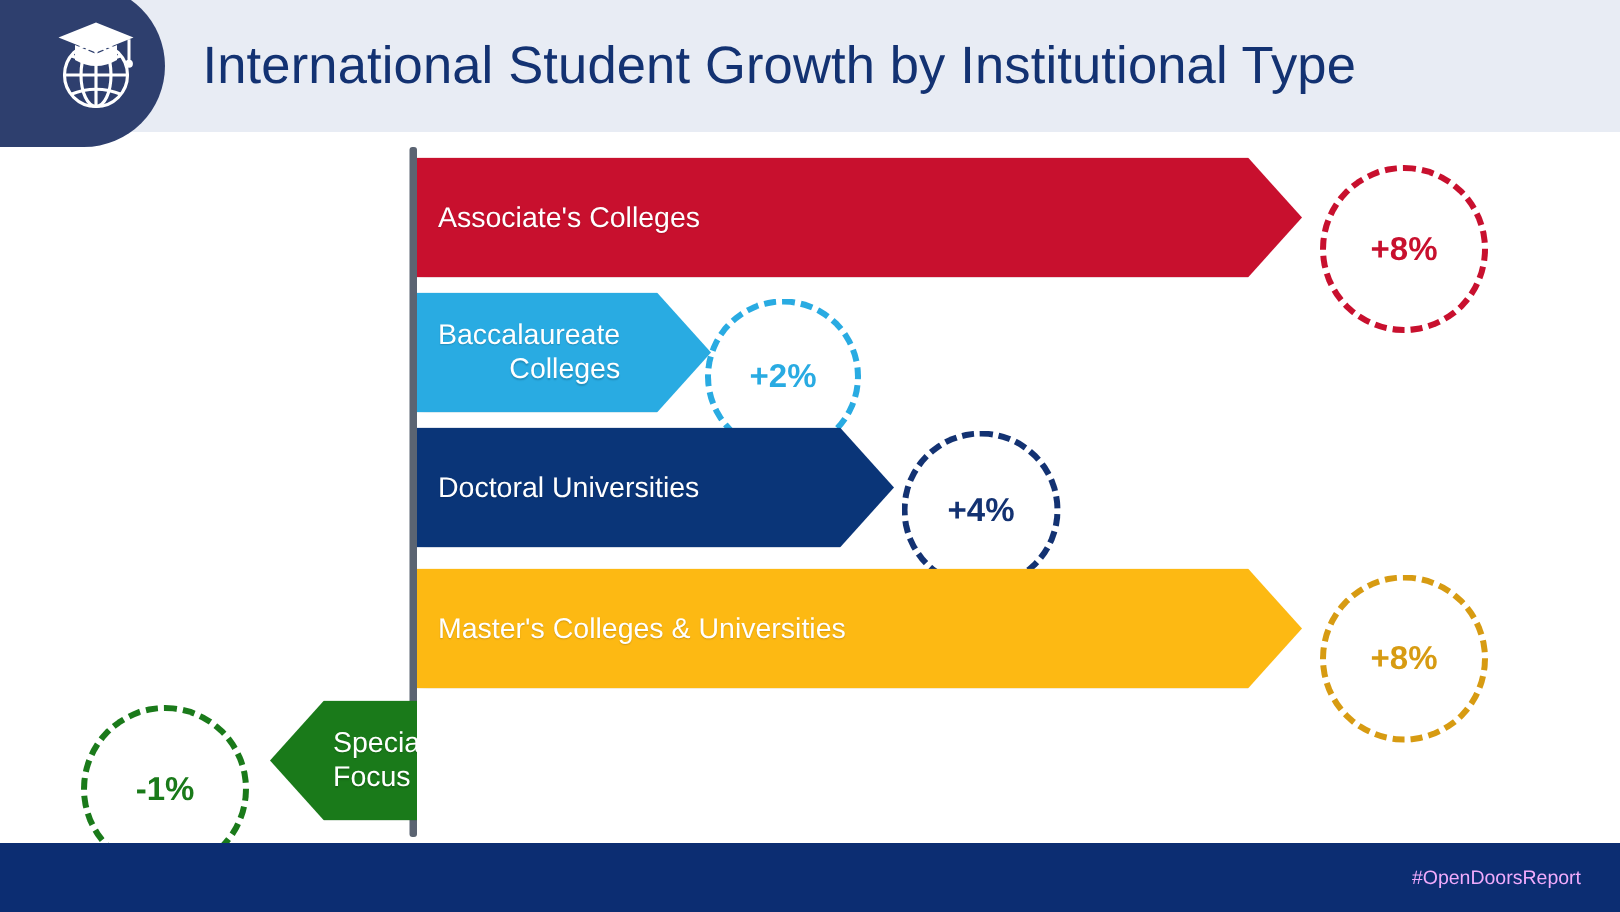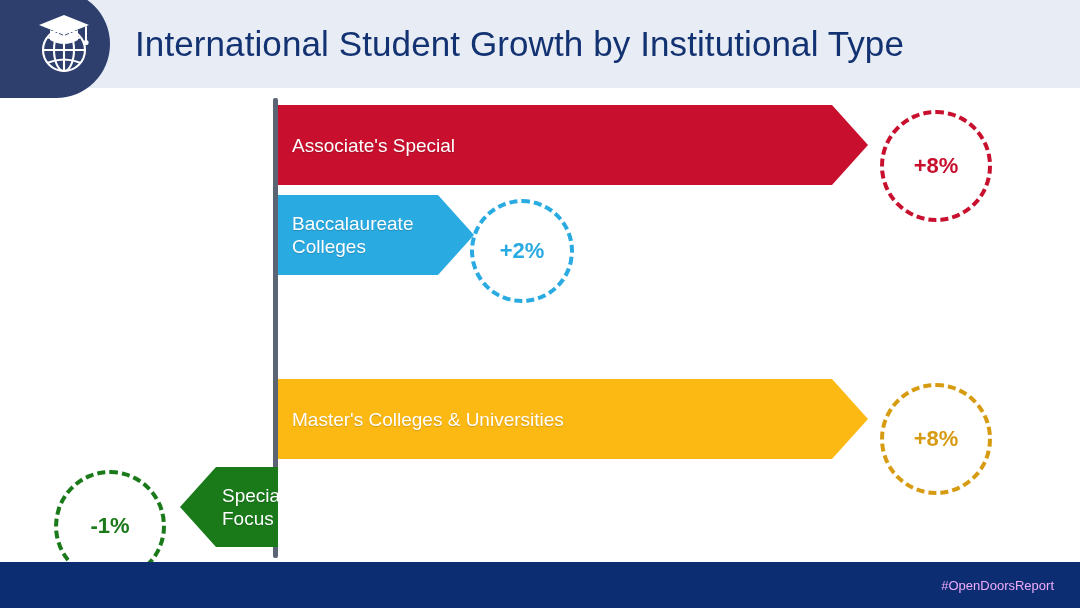--- a/index.html
+++ b/index.html
@@ -115,37 +115,45 @@
       </span>
     </div>
     <div class="header-title">International Student Growth by Institutional Type</div>
   </div>
 
   <div class="chart">
     <div class="axis"></div>
 
     <div class="row" style="top:17px;width:1080px;">
       <div class="bar pos" style="width:590px;background:#C8102E;">
-        <span class="bar-label">Associate's Special</span>
+        <span class="bar-label">Associate's Colleges</span>
       </div>
       <div class="badge" style="left:880px;top:5px;width:112px;height:112px;border:4px dashed #C8102E;color:#C8102E;">
         <span>+8%</span>
       </div>
     </div>
 
     <div class="row" style="top:107px;width:1080px;">
-      <div class="bar pos" style="width:196px;background:#29ABE2;">
+      <div class="bar pos" style="width:196px;background:#29ABE2;text-align:right;">
         <span class="bar-label">Baccalaureate
 Colleges</span>
       </div>
       <div class="badge" style="left:470px;top:4px;width:104px;height:104px;border:4px dashed #29ABE2;color:#29ABE2;">
         <span>+2%</span>
       </div>
     </div>
 
+    <div class="row" style="top:197px;width:1080px;">
+      <div class="bar pos" style="width:318px;background:#0A3578;">
+        <span class="bar-label">Doctoral Universities</span>
+      </div>
+      <div class="badge" style="left:601px;top:2px;width:106px;height:106px;border:4px dashed #133272;color:#133272;">
+        <span>+4%</span>
+      </div>
+    </div>
 
     <div class="row" style="top:291px;width:1080px;">
       <div class="bar pos" style="width:590px;background:#FDB913;">
         <span class="bar-label">Master's Colleges &amp; Universities</span>
       </div>
       <div class="badge" style="left:880px;top:4px;width:112px;height:112px;border:4px dashed #D79B12;color:#D79B12;">
         <span>+8%</span>
       </div>
     </div>
 

